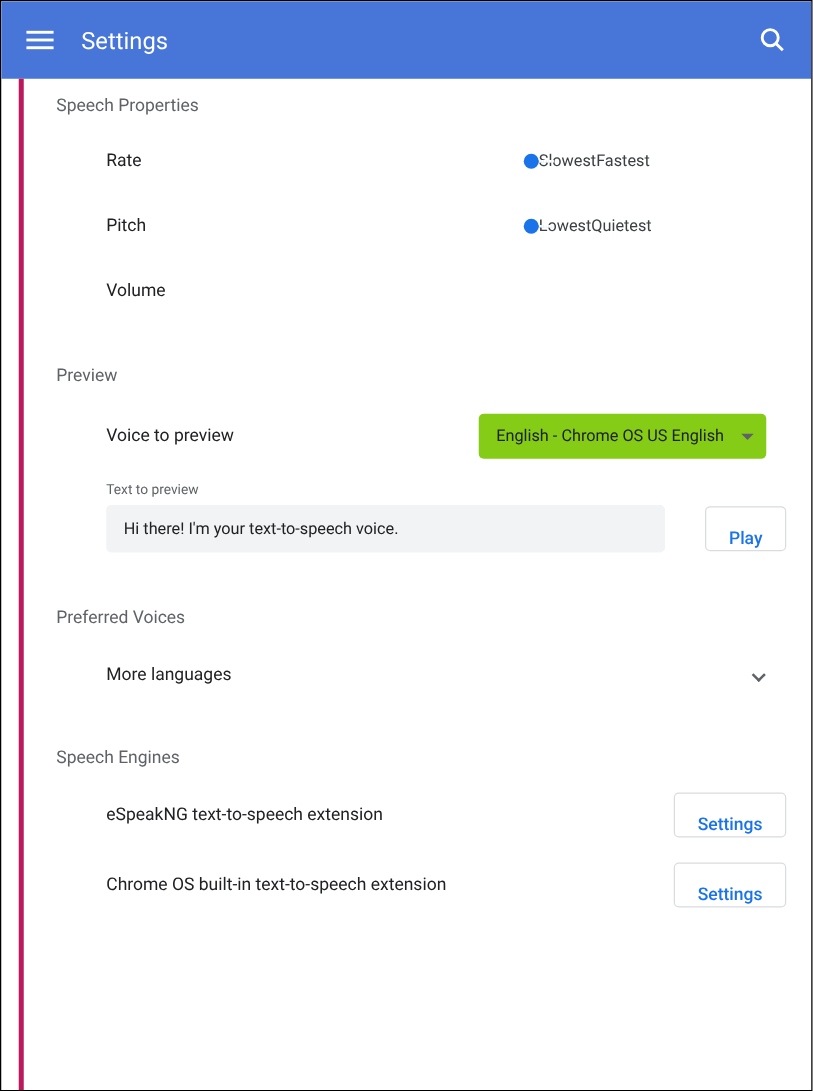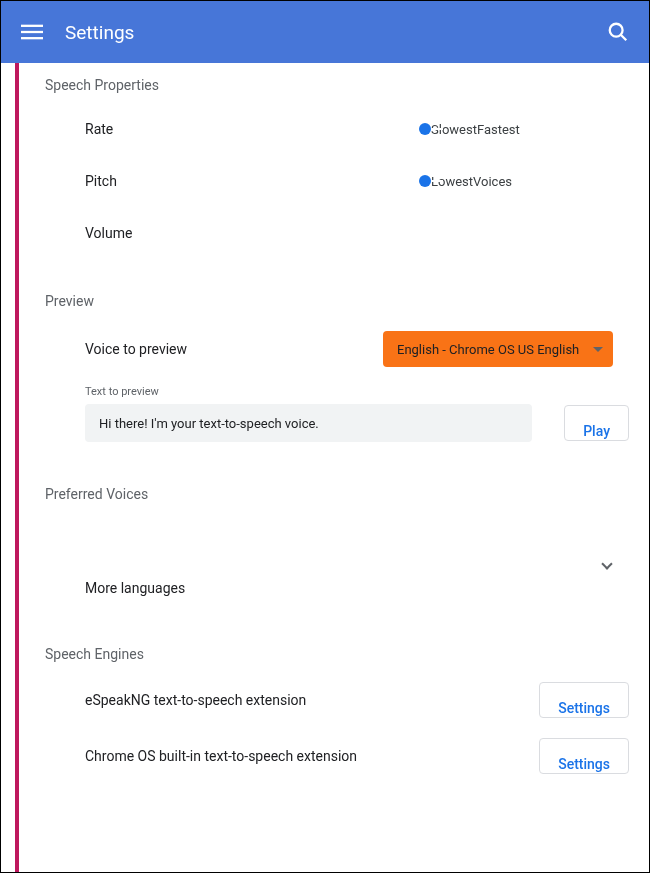--- a/index.html
+++ b/index.html
@@ -92,21 +92,21 @@
     display: flex;
     align-items: center;
     padding: 12px 16px 12px 46px;
   }
   .preview-label {
     color: #202124;
     font-size: 14px;
     flex: 1;
   }
   .select {
-    background: #f97316;
+    background: #84cc16;
     border-radius: 4px;
     height: 36px;
     display: flex;
     align-items: center;
     padding: 0 10px 0 14px;
     font-size: 13px;
     color: #202124;
     min-width: 230px;
     justify-content: space-between;
     cursor: pointer;
@@ -163,21 +163,21 @@
     align-items: center;
     padding: 14px 0 14px 46px;
   }
   .pref-label { flex: 1; font-size: 14px; color: #202124; }
   .expand-row {
     display: flex;
     align-items: center;
     padding: 20px 12px 20px 46px;
     cursor: pointer;
   }
-  .expand-label { flex: 1; font-size: 14px; color: #202124; margin-top: 48px; }
+  .expand-label { flex: 1; font-size: 14px; color: #202124; }
   .chevron {
     width: 8px; height: 8px;
     border-right: 2px solid #5f6368;
     border-bottom: 2px solid #5f6368;
     transform: rotate(45deg);
     margin-right: 6px;
   }
   .engine-row {
     display: flex;
     align-items: center;
@@ -247,21 +247,21 @@
             <div class="seg empty"></div>
             <div class="seg empty"></div>
             <div class="seg empty"></div>
             <div class="seg empty"></div>
             <div class="seg empty"></div>
         </div>
         <div class="thumb" style="left:35%"></div>
       </div>
       <div class="slider-labels">
         <span>Lowest</span>
-        <span>Voices</span>
+        <span>Quietest</span>
       </div>
     </div>
   </div>
 
   <div class="row">
     <div class="row-label">Volume</div>
   </div>
 
   <div class="section-title" style="padding-top:34px">Preview</div>
 

